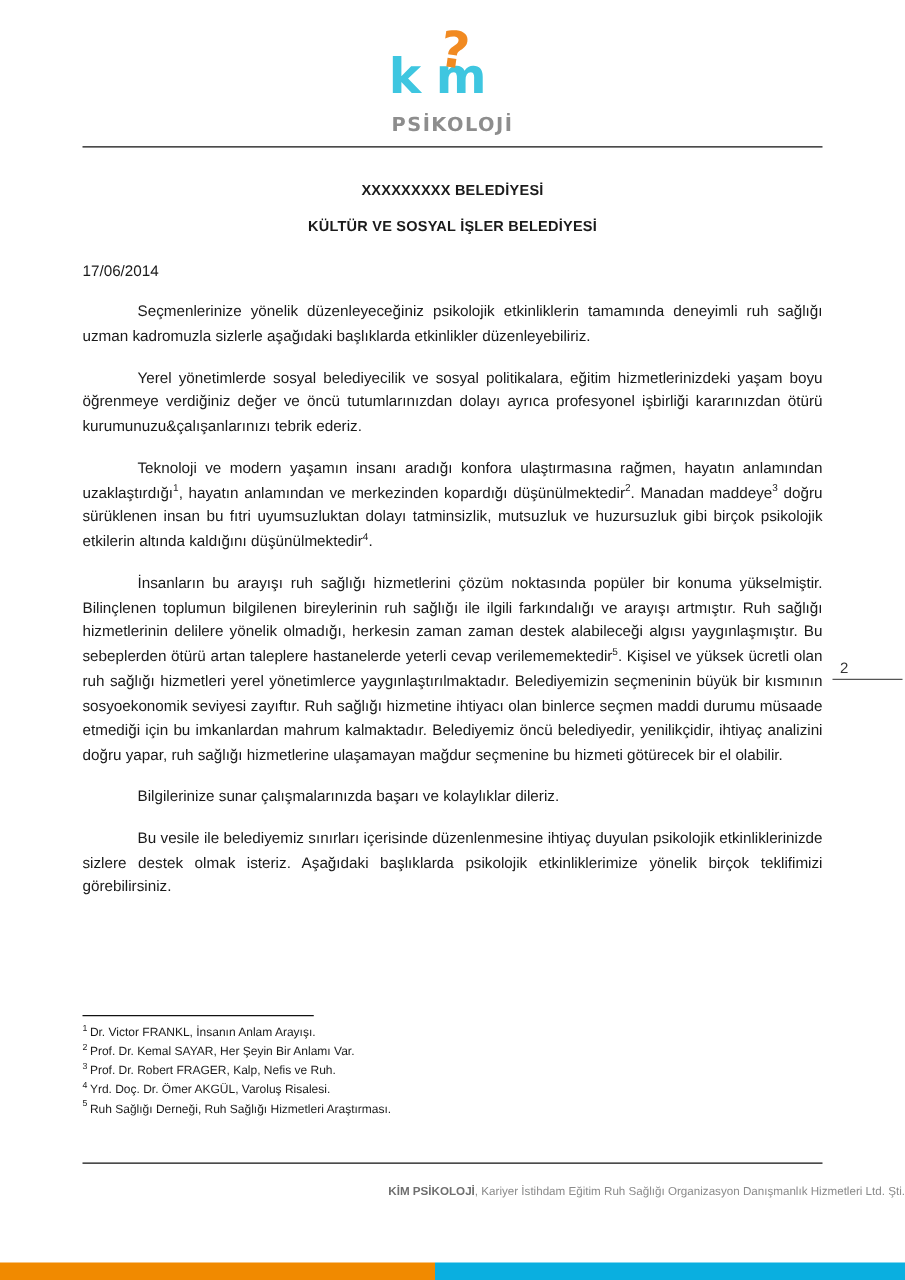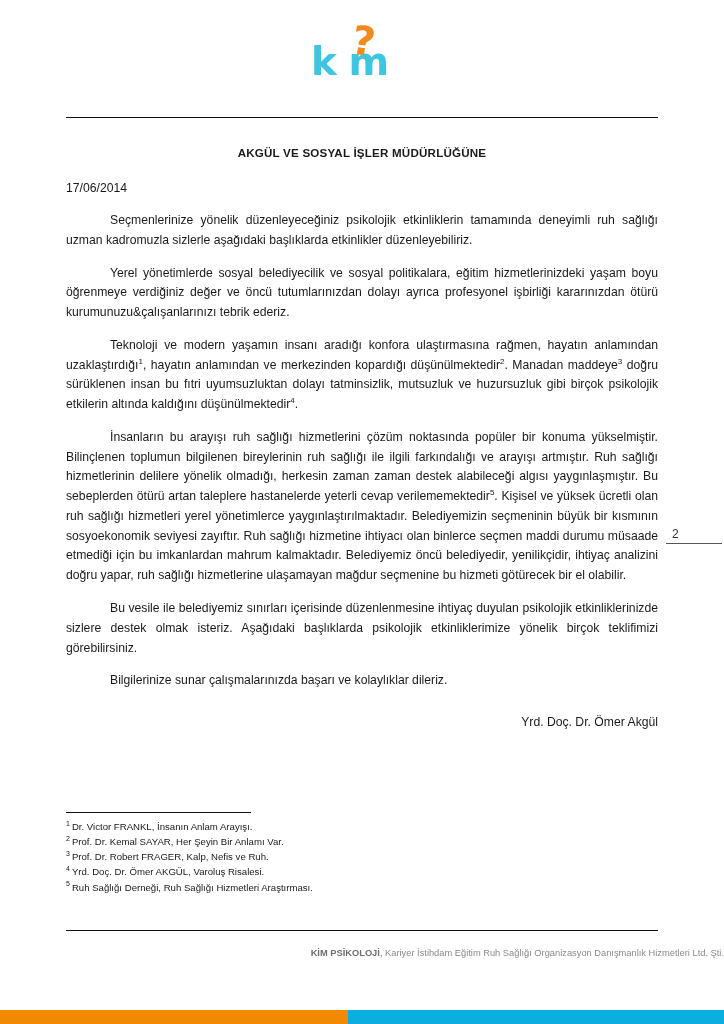--- a/index.html
+++ b/index.html
@@ -217,53 +217,54 @@
 </head>
 <body>
 
 <div id="page">
 
   <div class="logo-area">
     <div class="logo-mark">
       <span class="logo-word" style="color: rgb(62, 198, 224);">k m</span>
       <span class="logo-q" style="color: rgb(241, 138, 33);">?</span>
     </div>
+    <div class="logo-sub" style="color: rgb(141, 141, 141);">PSİKOLOJİ</div>
   </div>
 
   <div class="rule-top"></div>
 
   <div class="page-num-box">
     <span class="page-num">2</span>
     <div class="page-num-rule"></div>
   </div>
 
   <div class="content">
 
-    <p class="addr-line second">AKGÜL VE SOSYAL İŞLER MÜDÜRLÜĞÜNE</p>
+    <p class="addr-line">XXXXXXXXX BELEDİYESİ</p>
+    <p class="addr-line second">KÜLTÜR VE SOSYAL İŞLER BELEDİYESİ</p>
 
     <p class="date">17/06/2014</p>
 
     <p class="para">Seçmenlerinize yönelik düzenleyeceğiniz psikolojik etkinliklerin tamamında deneyimli ruh sağlığı uzman kadromuzla sizlerle aşağıdaki başlıklarda etkinlikler düzenleyebiliriz.</p>
 
     <p class="para">Yerel yönetimlerde sosyal belediyecilik ve sosyal politikalara, eğitim hizmetlerinizdeki yaşam boyu öğrenmeye verdiğiniz değer ve öncü tutumlarınızdan dolayı ayrıca profesyonel işbirliği kararınızdan ötürü kurumunuzu&amp;çalışanlarınızı tebrik ederiz.</p>
 
 
     <p class="para">
       <span>Teknoloji ve modern yaşamın insanı aradığı konfora ulaştırmasına rağmen, hayatın anlamından uzaklaştırdığı</span><sup class="fn">1</sup><span>, hayatın anlamından ve merkezinden kopardığı düşünülmektedir</span><sup class="fn">2</sup><span>. Manadan maddeye</span><sup class="fn">3</sup><span> doğru sürüklenen insan bu fıtri uyumsuzluktan dolayı tatminsizlik, mutsuzluk ve huzursuzluk gibi birçok psikolojik etkilerin altında kaldığını düşünülmektedir</span><sup class="fn">4</sup><span>.</span>
     </p>
 
     <p class="para">
       <span>İnsanların bu arayışı ruh sağlığı hizmetlerini çözüm noktasında popüler bir konuma yükselmiştir. Bilinçlenen toplumun bilgilenen bireylerinin ruh sağlığı ile ilgili farkındalığı ve arayışı artmıştır. Ruh sağlığı hizmetlerinin delilere yönelik olmadığı, herkesin zaman zaman destek alabileceği algısı yaygınlaşmıştır. Bu sebeplerden ötürü artan taleplere hastanelerde yeterli cevap verilememektedir</span><sup class="fn">5</sup><span>. Kişisel ve yüksek ücretli olan ruh sağlığı hizmetleri yerel yönetimlerce yaygınlaştırılmaktadır. Belediyemizin seçmeninin büyük bir kısmının sosyoekonomik seviyesi zayıftır. Ruh sağlığı hizmetine ihtiyacı olan binlerce seçmen maddi durumu müsaade etmediği için bu imkanlardan mahrum kalmaktadır. Belediyemiz öncü belediyedir, yenilikçidir, ihtiyaç analizini doğru yapar, ruh sağlığı hizmetlerine ulaşamayan mağdur seçmenine bu hizmeti götürecek bir el olabilir.</span>
     </p>
 
+    <p class="para">Bilgilerinize sunar çalışmalarınızda başarı ve kolaylıklar dileriz.</p>
+
     <p class="para">Bu vesile ile belediyemiz sınırları içerisinde düzenlenmesine ihtiyaç duyulan psikolojik etkinliklerinizde sizlere destek olmak isteriz. Aşağıdaki başlıklarda psikolojik etkinliklerimize yönelik birçok teklifimizi görebilirsiniz.</p>
 
-    <p class="para">Bilgilerinize sunar çalışmalarınızda başarı ve kolaylıklar dileriz.</p>
-
-    <p class="signature">Yrd. Doç. Dr. Ömer Akgül</p>
   </div>
 
   <div class="footnotes">
     <div class="footnotes-rule"></div>
     <p class="footnote">
       <sup>1</sup><span>Dr. Victor FRANKL, İnsanın Anlam Arayışı.</span>
     </p>
     <p class="footnote">
       <sup>2</sup><span>Prof. Dr. Kemal SAYAR, Her Şeyin Bir Anlamı Var.</span>
     </p>

